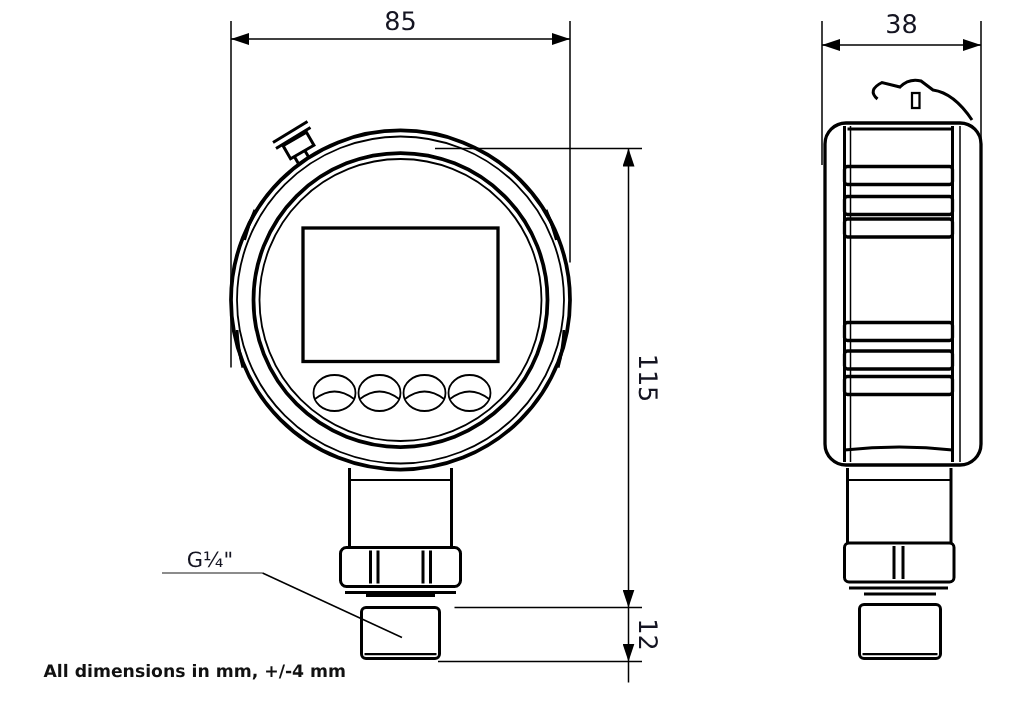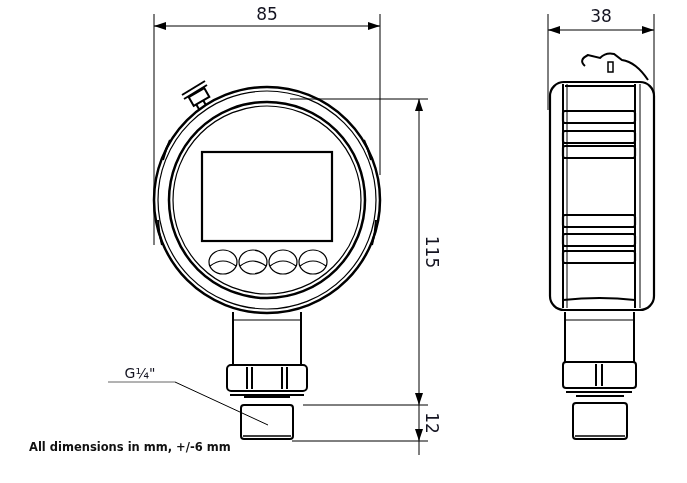--- a/index.html
+++ b/index.html
@@ -140,13 +140,13 @@
     </g>
   </g>
 
   <text class="dimtext" x="267" y="20" text-anchor="middle">85</text>
   <text class="dimtext" x="601" y="22" text-anchor="middle">38</text>
   <text class="dimtext" x="0" y="0" text-anchor="middle" transform="translate(426,252) rotate(90)">115</text>
   <text class="dimtext" x="0" y="0" text-anchor="middle" transform="translate(426,423) rotate(90)">12</text>
   <text class="thread-label" x="140" y="378" text-anchor="middle">G¼"</text>
 </svg>
 
-<div class="note">All dimensions in mm, +/-6 mm</div>
+<div class="note">All dimensions in mm, +/-4 mm</div>
 
 </body></html>

